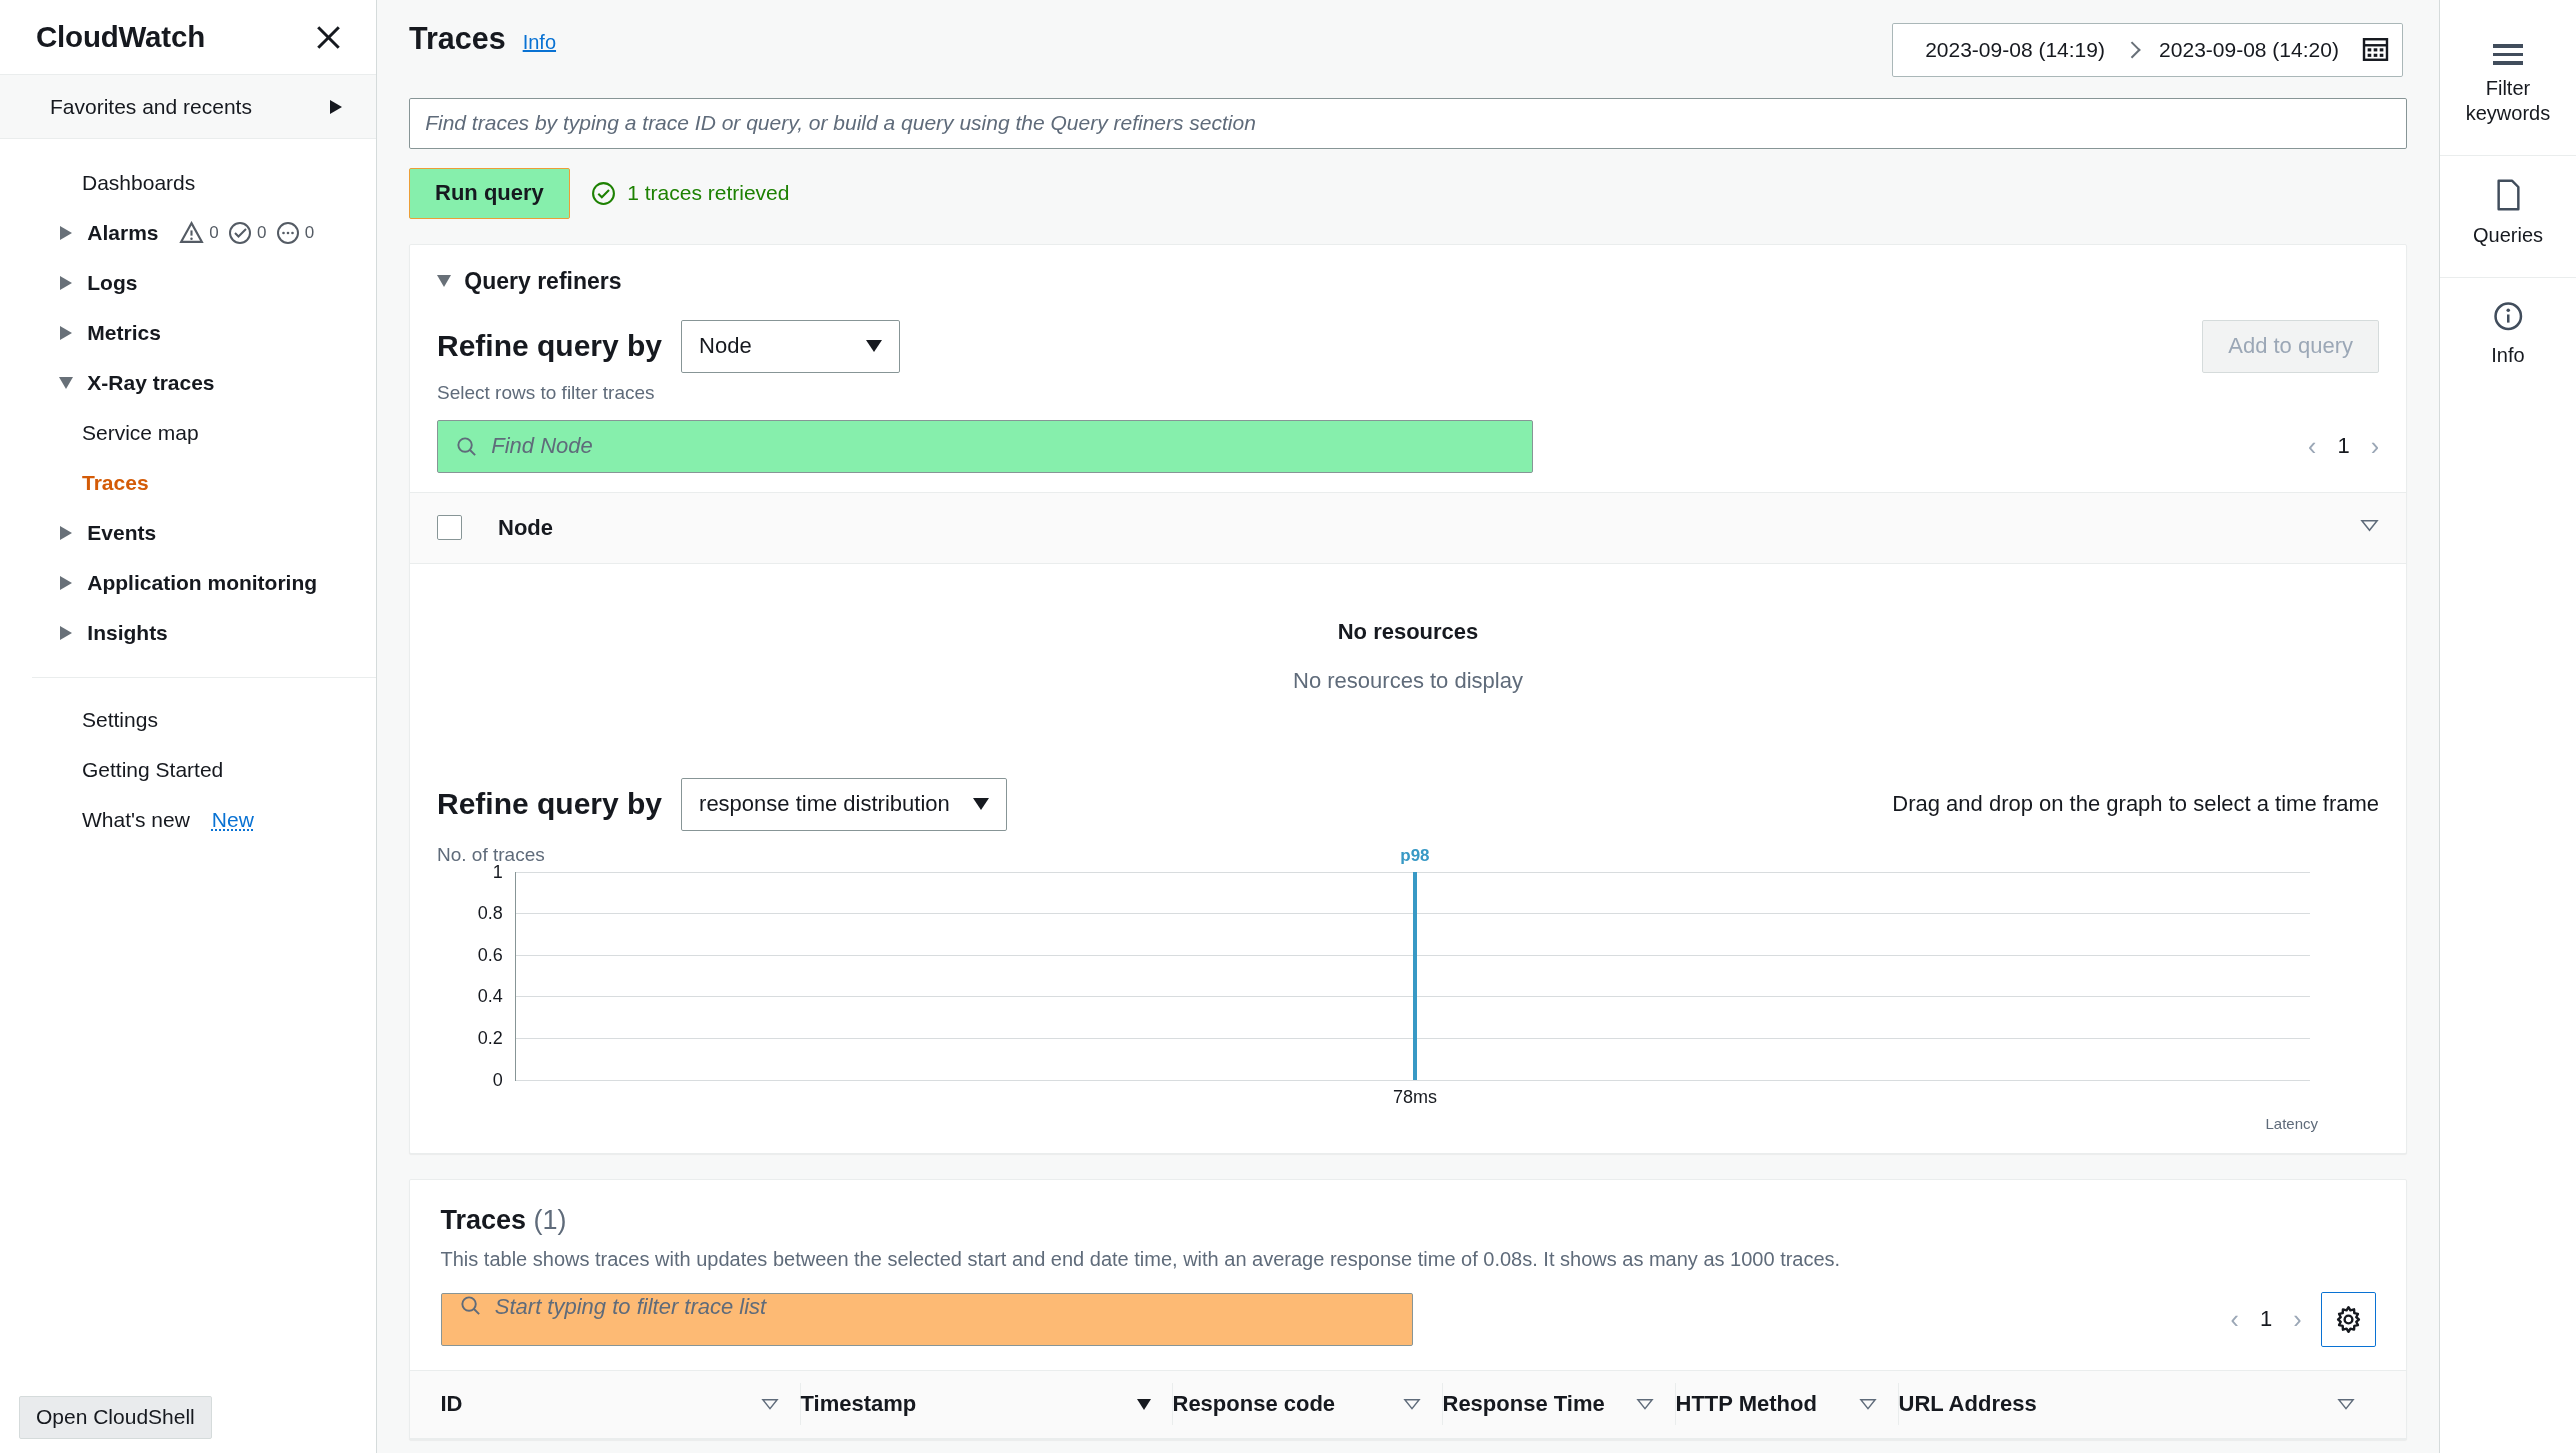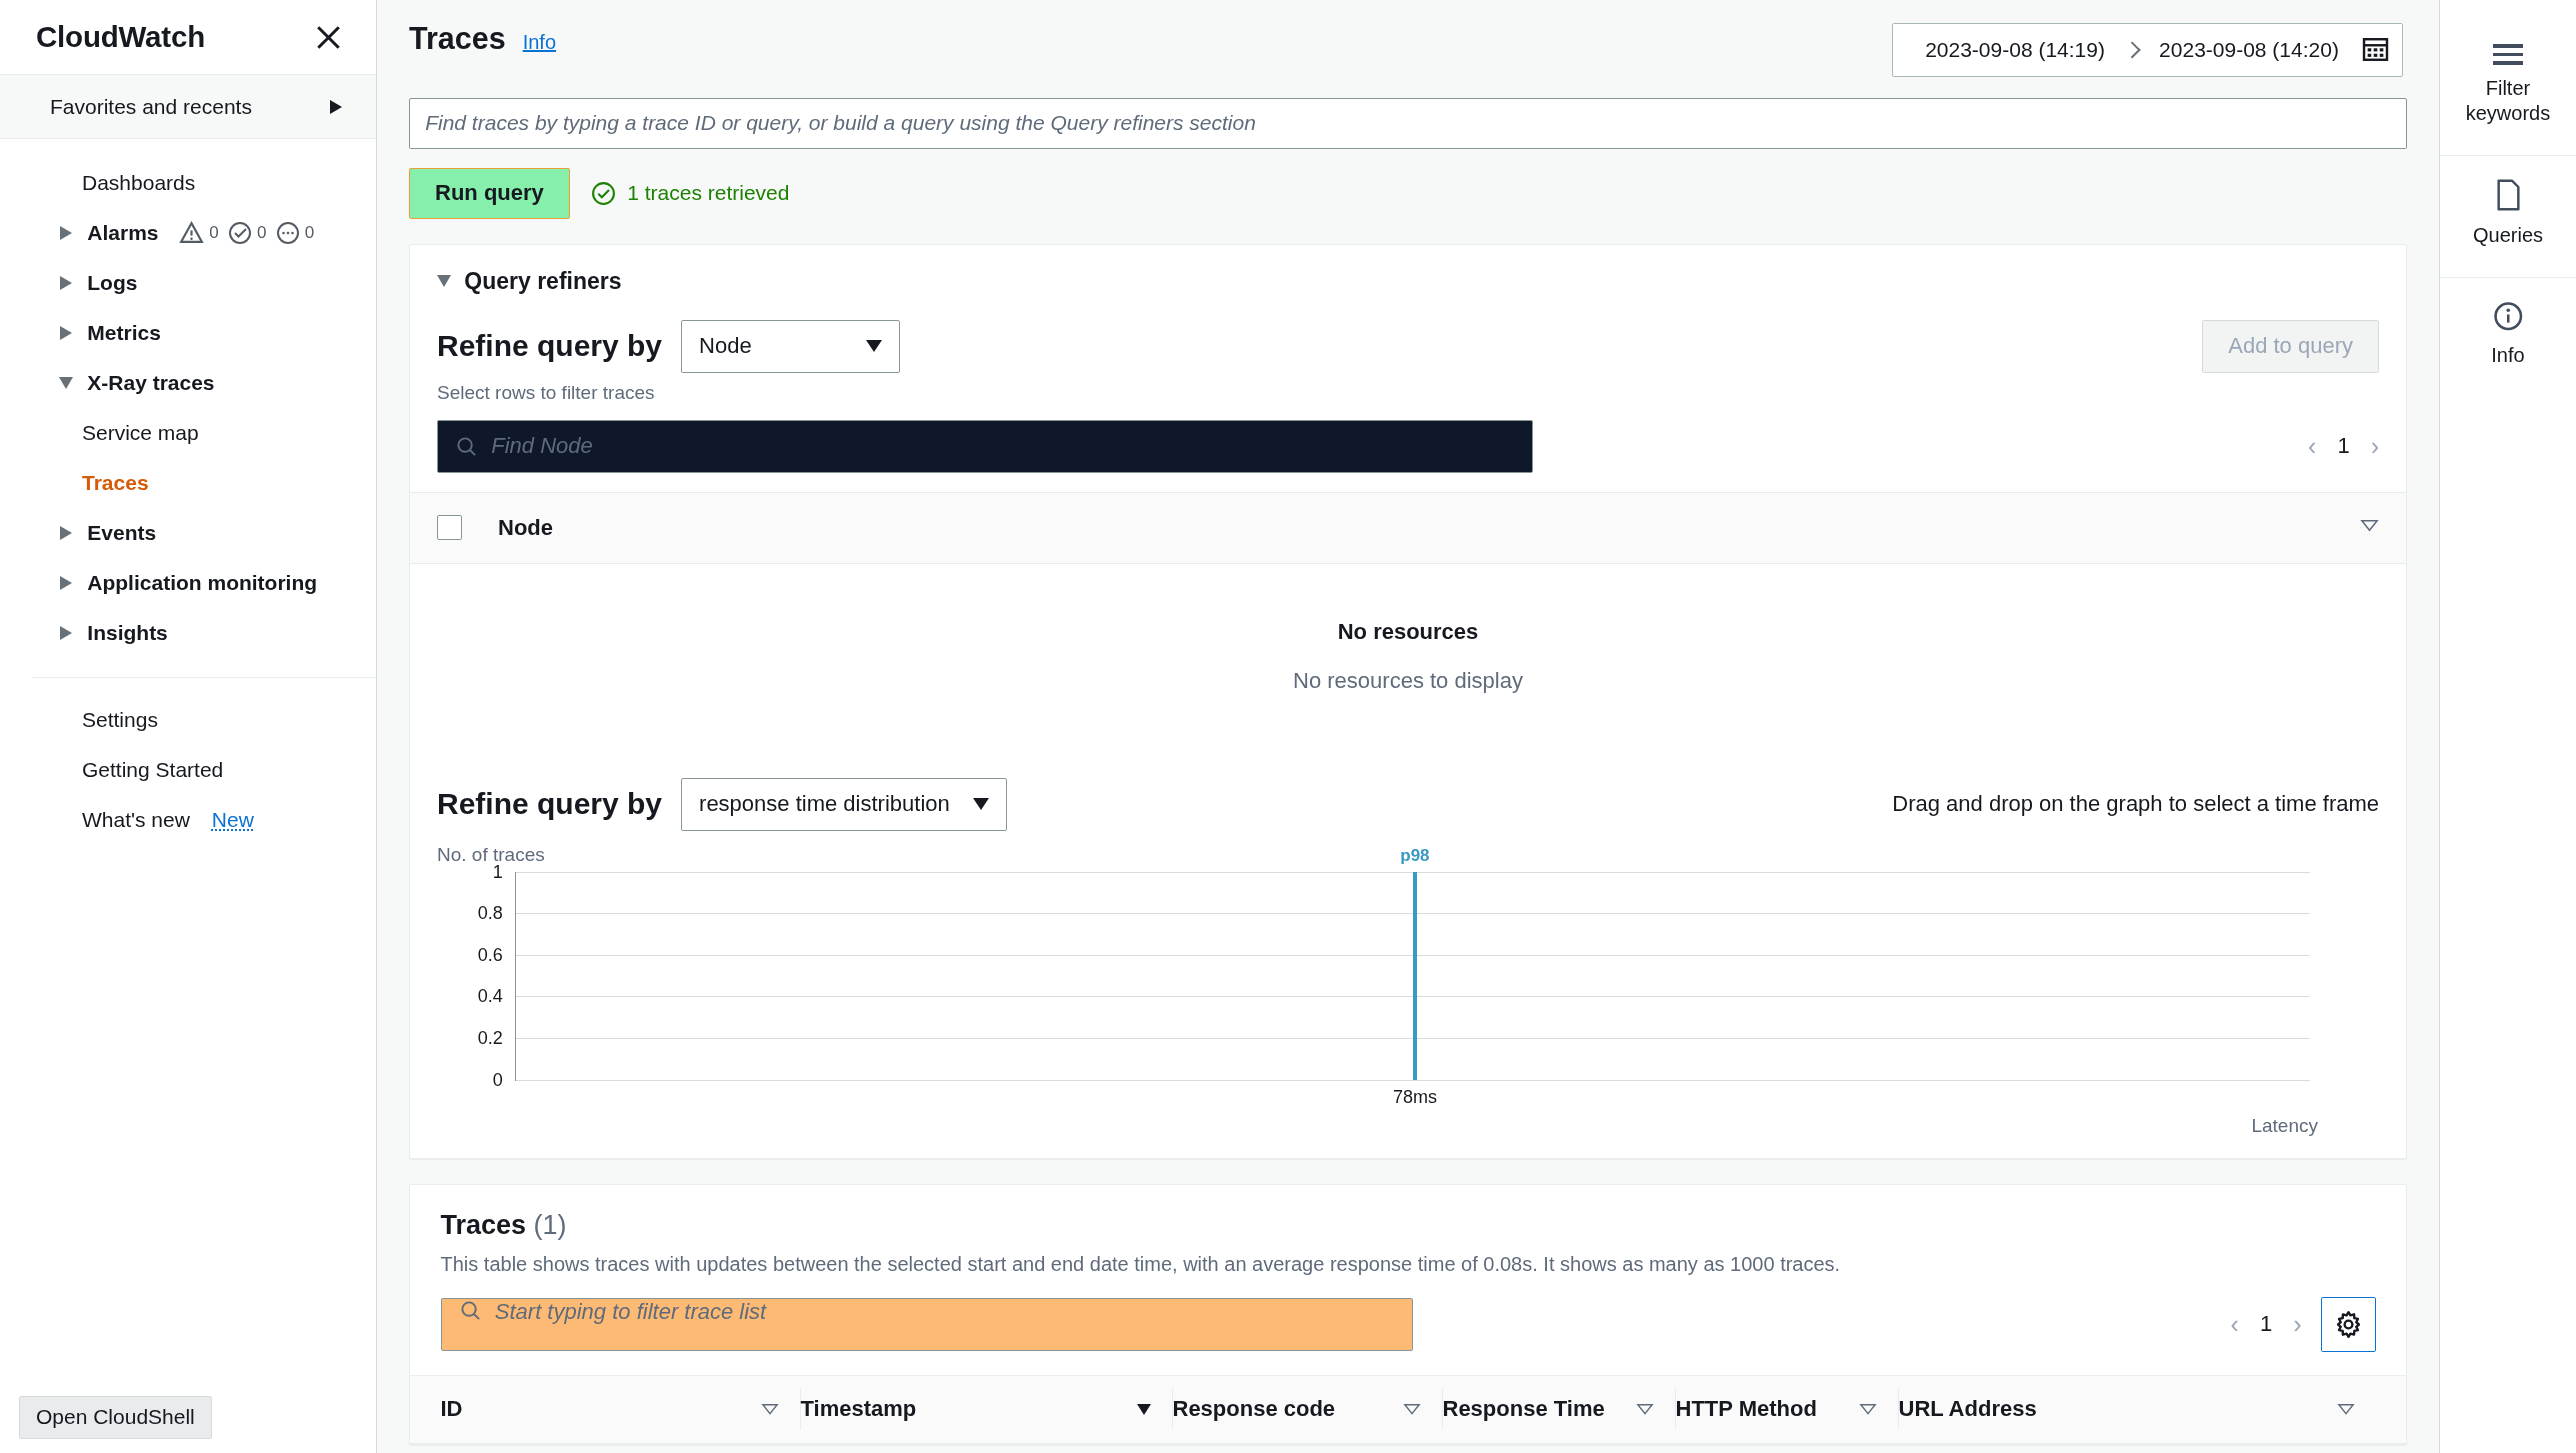--- a/index.html
+++ b/index.html
@@ -152,21 +152,21 @@
   }
   .add-to-query {
     margin-left: auto; background: #f2f3f3; border: 1px solid #d5dbdb; border-radius: 1.9px;
     height: 53px; padding: 0 25px; display:flex; align-items:center;
     font-size: 22px; color: #9ba7b6; cursor: not-allowed;
   }
   .hint { font-size: 19px; color: #5f6b7a; padding: 9.5px 27px 0 27px; }
 
   .find-row { display: flex; align-items: center; padding: 15.2px 27px 19px 27px; gap: 19px; }
   .find-inp {
-    width: 1096px; height: 53px; background: #0f172a; border: 1px solid #879596;
+    width: 1096px; height: 53px; background: #86efac; border: 1px solid #879596;
     border-radius: 1.9px; display: flex; align-items: center; gap: 13.3px; padding: 0 17px;
   }
   .find-inp .ph { font-size: 22px; color: #5f6b7a; font-style: italic; }
   .pager { margin-left: auto; display: flex; align-items: center; gap: 21px; }
   .pg-arrow { font-size: 25px; color: #9ba7b6; cursor: pointer; }
   .pg-num { font-size: 22px; color: #16191f; }
 
   .tbl-head {
     display: flex; align-items: center; height: 72px;
     border-top: 1px solid #eaeded; border-bottom: 1px solid #eaeded;
@@ -203,21 +203,21 @@
   .p99-line { position: absolute; top: 0; bottom: 0; width: 3.8px; background: #3899c5; }
   .p99-lbl {
     position: absolute; bottom: 100%; margin-bottom: 5.7px; left: 50%;
     transform: translateX(-50%); font-size: 17px; font-weight: bold; color: #3899c5;
     white-space: nowrap;
   }
   .xtick {
     position: absolute; top: 100%; margin-top: 7.6px; left: 50%;
     transform: translateX(-50%); font-size: 18px; color: #16191f; white-space: nowrap;
   }
-  .xaxis-title { text-align: right; font-size: 19px; color: #5f6b7a; padding-right: 61px; margin-top: 5.7px; }
+  .xaxis-title { text-align: right; font-size: 15px; color: #5f6b7a; padding-right: 61px; margin-top: 5.7px; }
 
   
   .traces-panel {
     margin: 25px 32px 0 32px; background: #fff;
     border: 1px solid #eaeded; border-radius: 1.9px;
     box-shadow: 0 1px 1px rgba(0,0,0,0.05);
   }
   .tp-head { padding: 25px 30.5px 0 30.5px; }
   .tp-title { font-size: 27px; font-weight: bold; color: #16191f; }
   .tp-title .cnt { color: #5f6b7a; font-weight: normal; }

